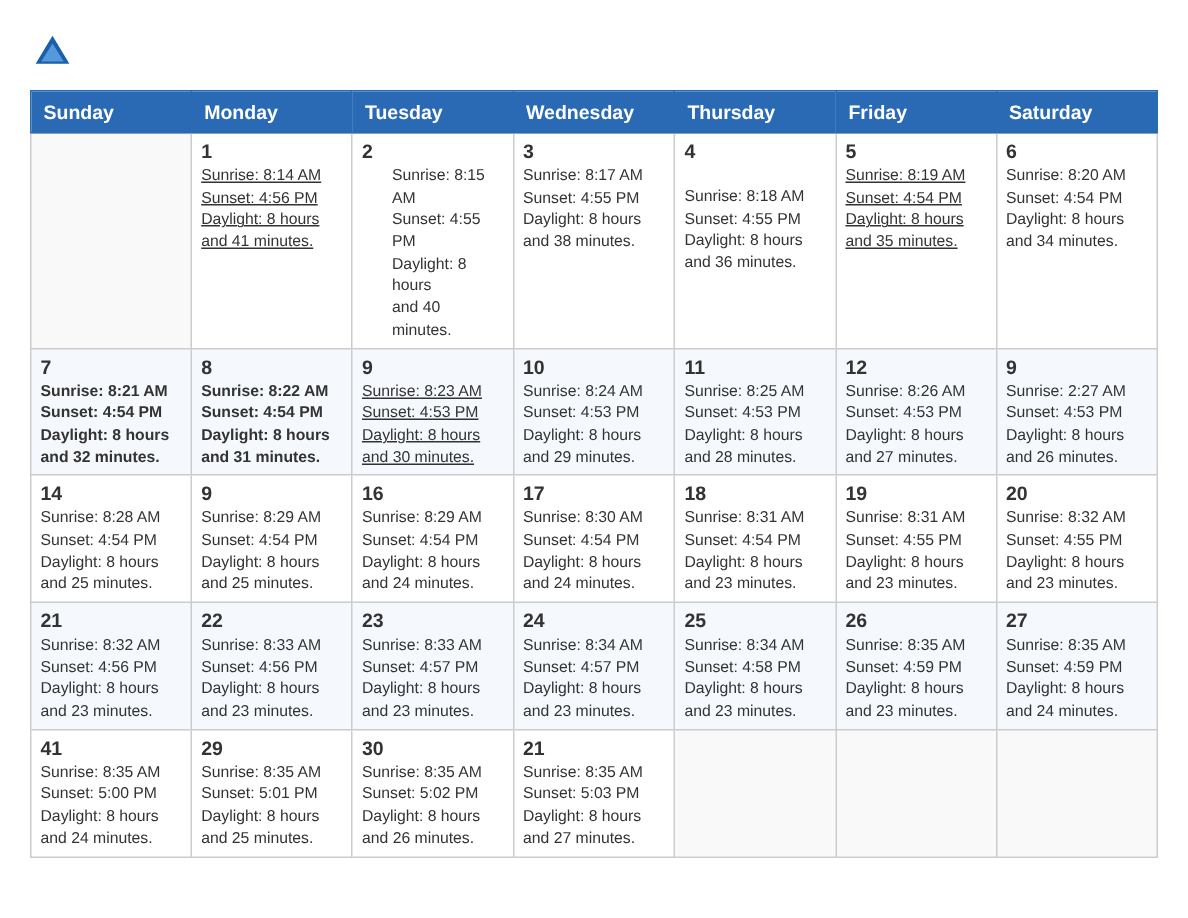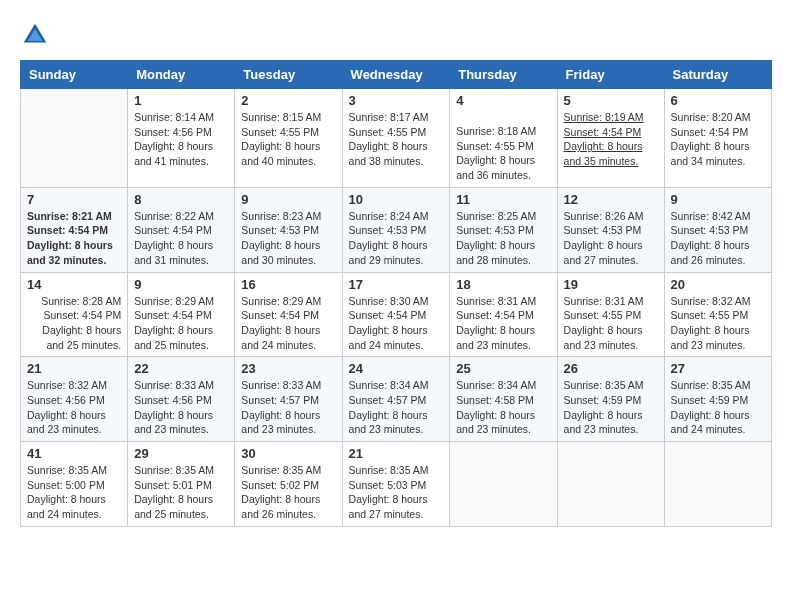--- a/index.html
+++ b/index.html
@@ -118,28 +118,28 @@
         <th>Thursday</th>
         <th>Friday</th>
         <th>Saturday</th>
       </tr>
   </thead>
   <tbody id="calendar-body">
   <tr>
         <td class="empty"></td>
         <td>
           <span class="day-number">1</span>
-          <div class="day-info" style="white-space: pre-wrap;">Sunrise: 8:14 AM
+          <div class="day-info" style="white-space: pre-wrap; text-decoration: underline;">Sunrise: 8:14 AM
 Sunset: 4:56 PM
 Daylight: 8 hours
 and 41 minutes.</div>
         </td>
         <td>
           <span class="day-number">2</span>
-          <div class="day-info" style="white-space: pre-wrap;">Sunrise: 8:15 AM
+          <div class="day-info" style="white-space: pre-wrap; margin-left: 20px;">Sunrise: 8:15 AM
 Sunset: 4:55 PM
 Daylight: 8 hours
 and 40 minutes.</div>
         </td>
         <td>
           <span class="day-number">3</span>
           <div class="day-info" style="white-space: pre-wrap;">Sunrise: 8:17 AM
 Sunset: 4:55 PM
 Daylight: 8 hours
 and 38 minutes.</div>
@@ -169,28 +169,28 @@
       <tr>
         <td>
           <span class="day-number">7</span>
           <div class="day-info" style="white-space: pre-wrap; font-weight: bold;">Sunrise: 8:21 AM
 Sunset: 4:54 PM
 Daylight: 8 hours
 and 32 minutes.</div>
         </td>
         <td>
           <span class="day-number">8</span>
-          <div class="day-info" style="white-space: pre-wrap;">Sunrise: 8:22 AM
+          <div class="day-info" style="white-space: pre-wrap; font-weight: bold;">Sunrise: 8:22 AM
 Sunset: 4:54 PM
 Daylight: 8 hours
 and 31 minutes.</div>
         </td>
         <td>
           <span class="day-number">9</span>
-          <div class="day-info" style="white-space: pre-wrap;">Sunrise: 8:23 AM
+          <div class="day-info" style="white-space: pre-wrap; text-decoration: underline;">Sunrise: 8:23 AM
 Sunset: 4:53 PM
 Daylight: 8 hours
 and 30 minutes.</div>
         </td>
         <td>
           <span class="day-number">10</span>
           <div class="day-info" style="white-space: pre-wrap;">Sunrise: 8:24 AM
 Sunset: 4:53 PM
 Daylight: 8 hours
 and 29 minutes.</div>
@@ -204,30 +204,30 @@
         </td>
         <td>
           <span class="day-number">12</span>
           <div class="day-info" style="white-space: pre-wrap;">Sunrise: 8:26 AM
 Sunset: 4:53 PM
 Daylight: 8 hours
 and 27 minutes.</div>
         </td>
         <td>
           <span class="day-number">9</span>
-          <div class="day-info" style="white-space: pre-wrap;">Sunrise: 8:42 AM
+          <div class="day-info" style="white-space: pre-wrap;">Sunrise: 2:27 AM
 Sunset: 4:53 PM
 Daylight: 8 hours
 and 26 minutes.</div>
         </td>
       </tr>
       <tr>
         <td>
           <span class="day-number">14</span>
-          <div class="day-info" style="white-space: pre-wrap; text-align: right;">Sunrise: 8:28 AM
+          <div class="day-info" style="white-space: pre-wrap;">Sunrise: 8:28 AM
 Sunset: 4:54 PM
 Daylight: 8 hours
 and 25 minutes.</div>
         </td>
         <td>
           <span class="day-number">9</span>
           <div class="day-info" style="white-space: pre-wrap;">Sunrise: 8:29 AM
 Sunset: 4:54 PM
 Daylight: 8 hours
 and 25 minutes.</div>

